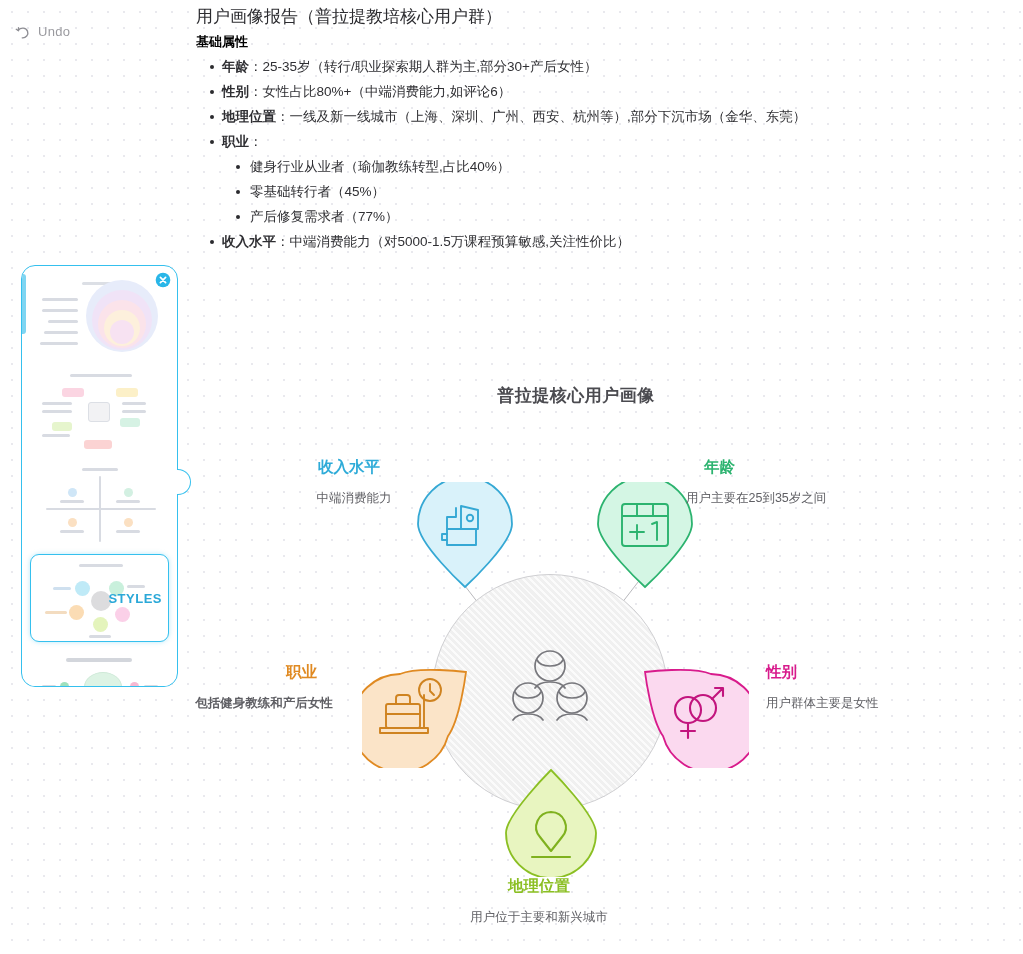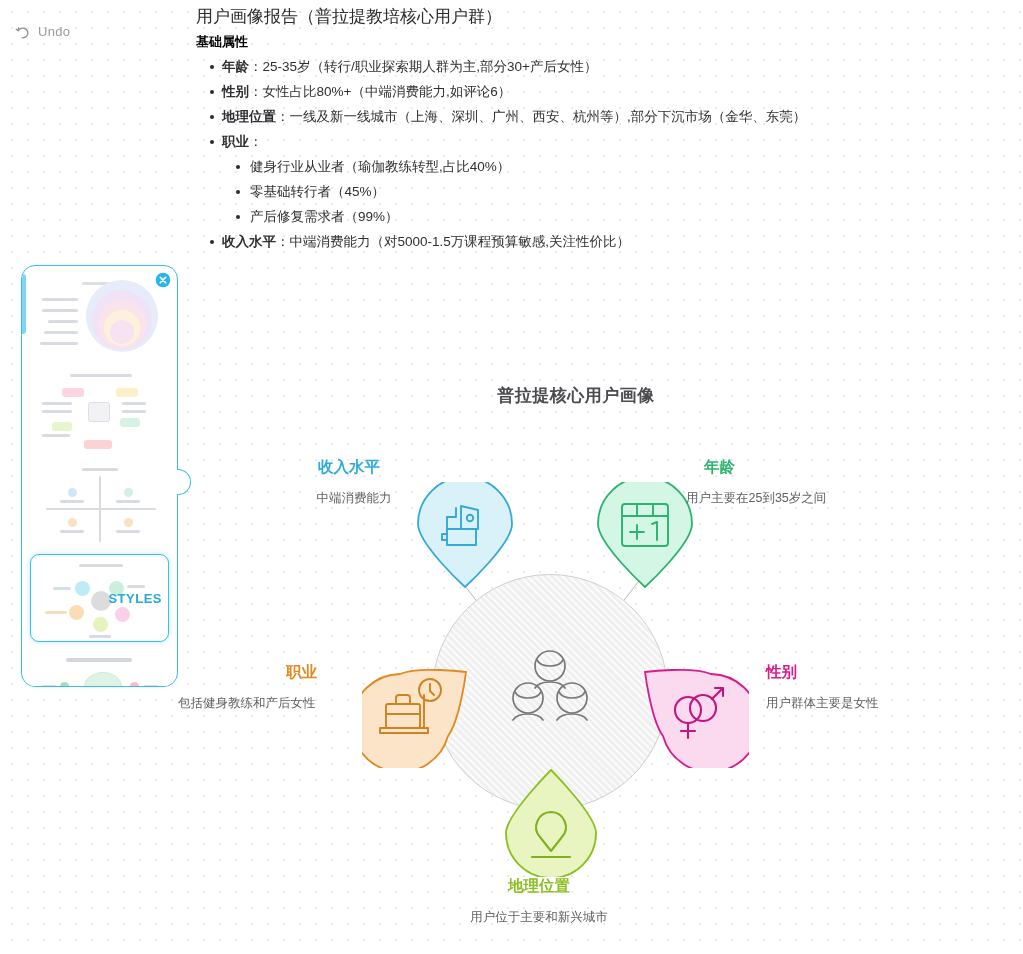--- a/index.html
+++ b/index.html
@@ -234,21 +234,21 @@
   #node-age .pin-wrap { left: 408px; top: 130px; }
   #node-age .node-title { left: 518px; top: 105px; color: #2cb36f; }
   #node-age .node-desc  { left: 488px; top: 137px; width: 160px; margin-left: 12px; }
 
   #node-gender .pin-wrap { left: 455px; top: 312px; }
   #node-gender .node-title { left: 580px; top: 310px; color: #d81b8c; }
   #node-gender .node-desc  { left: 580px; top: 342px; width: 170px; }
 
   #node-job .pin-wrap { left: 176px; top: 312px; }
   #node-job .node-title { left: 100px; top: 310px; color: #e08a22; }
-  #node-job .node-desc  { left: -8px; top: 342px; width: 172px; text-align: left; }
+  #node-job .node-desc  { left: -8px; top: 342px; width: 172px; text-align: center; font-weight: bold; }
 
   #node-location .pin-wrap { left: 318px; top: 415px; }
   #node-location .node-title { left: 288px; top: 524px; width: 130px; text-align: center; color: #8bbf23; }
   #node-location .node-desc  { left: 268px; top: 556px; width: 170px; text-align: center; }
 </style>
 </head>
 <body>
 
 <div id="undo-btn">
   <span>
@@ -272,21 +272,21 @@
       <span class="k">性别</span><span>：</span><span>女性占比80%+（中端消费能力,如评论6）</span>
     </li>
     <li>
       <span class="k">地理位置</span><span>：</span><span>一线及新一线城市（上海、深圳、广州、西安、杭州等）,部分下沉市场（金华、东莞）</span>
     </li>
     <li>
       <span class="k">职业</span><span>：</span>
       <ul class="sub">
         <li>健身行业从业者（瑜伽教练转型,占比40%）</li>
         <li>零基础转行者（45%）</li>
-        <li>产后修复需求者（99%）</li>
+        <li>产后修复需求者（77%）</li>
       </ul>
     </li>
     <li>
       <span class="k">收入水平</span><span>：</span><span>中端消费能力（对5000-1.5万课程预算敏感,关注性价比）</span>
     </li>
   </ul>
 </div>
 
 <div id="style-panel">
   <div id="style-panel-accent"></div>

